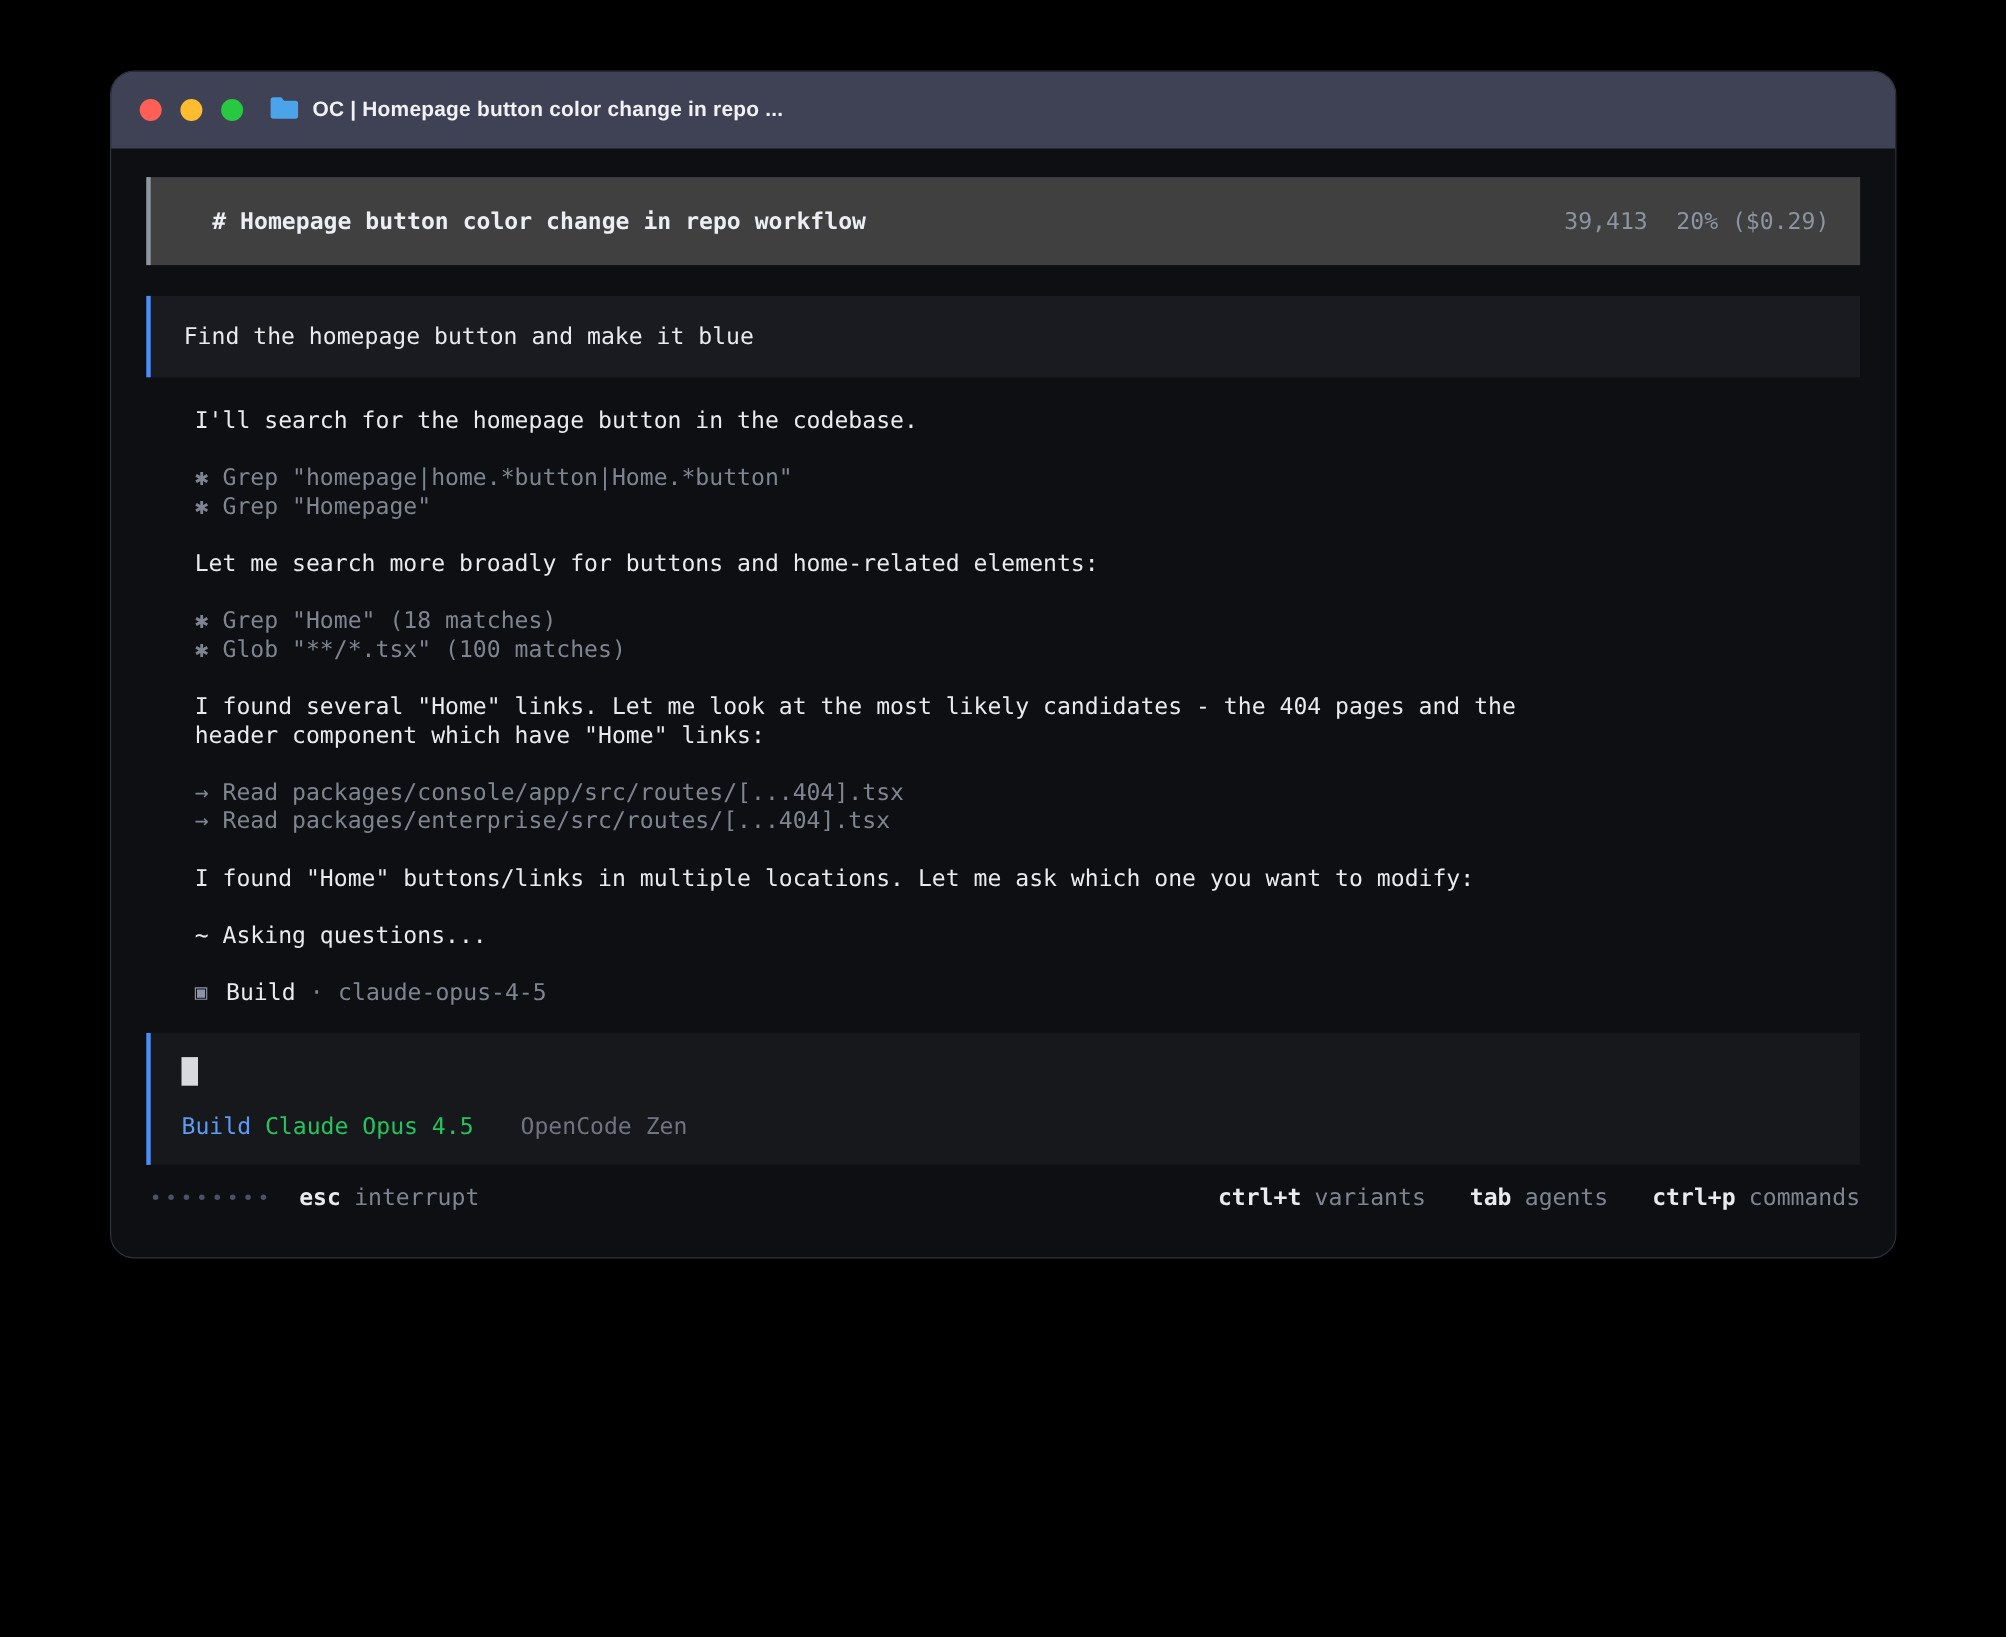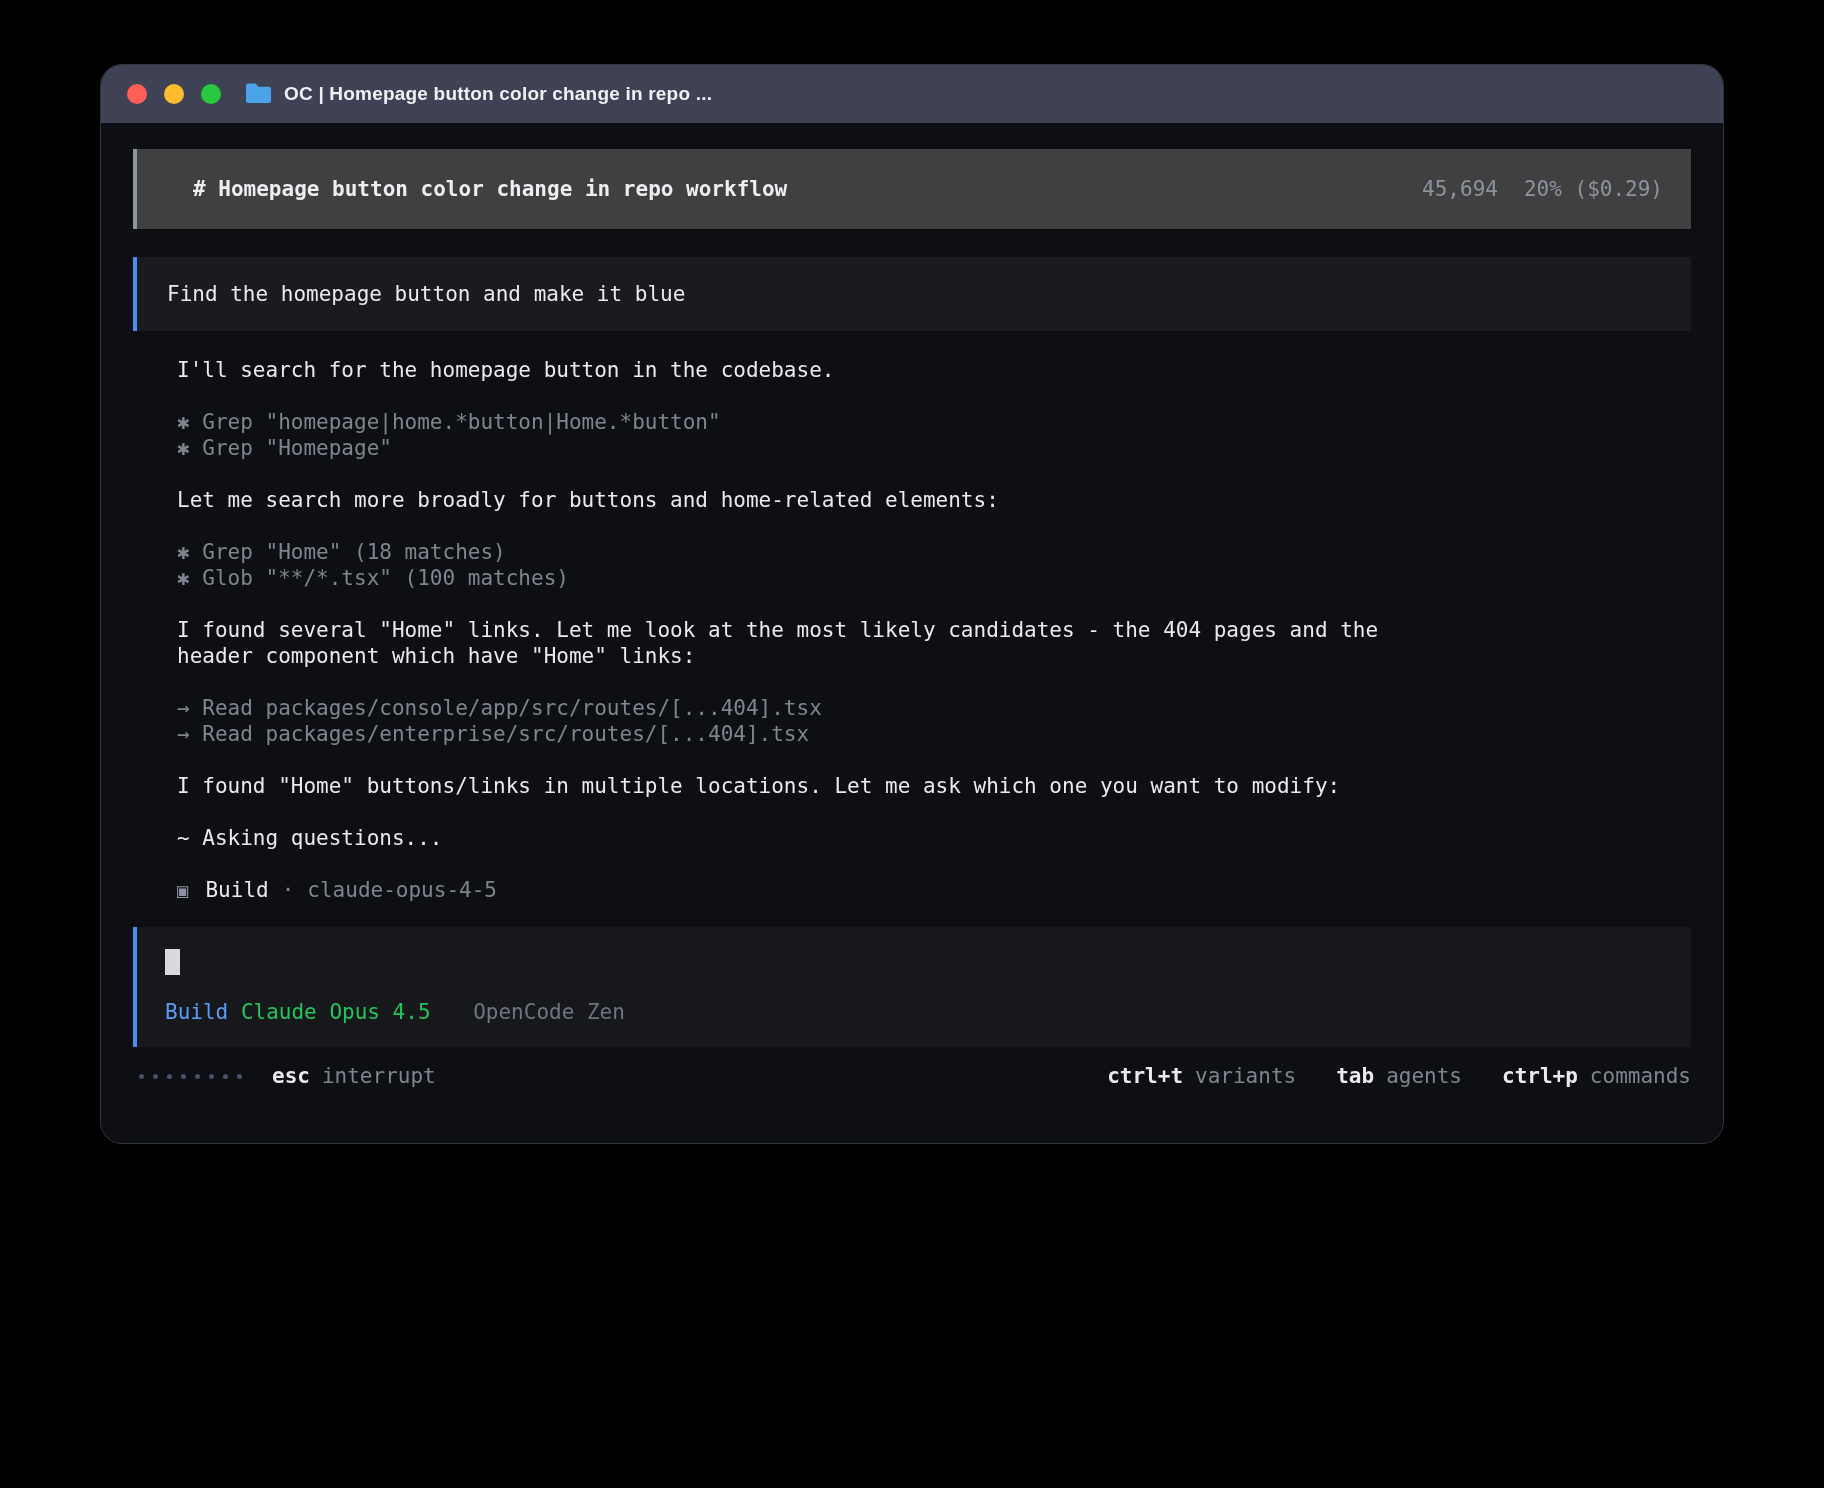--- a/index.html
+++ b/index.html
@@ -9,21 +9,21 @@
     position:absolute; left:100px; top:64px;
     width:1624px; height:1080px;
     background:#0e0f12;
     border-radius:22px;
     border:1px solid #32353f;
     overflow:hidden;
   }
 
   
   .titlebar {
-    height:58px; background:#3f4254;
+    height:70px; background:#3f4254;
     display:flex; align-items:center;
     padding:0 26px;
     font-family:"Liberation Sans", sans-serif;
   }
   .traffic { display:flex; gap:17px; align-items:center; }
   .light { width:20px; height:20px; border-radius:50%; }
   .light.close { background:#ff5f57; }
   .light.min   { background:#febc2e; }
   .light.zoom  { background:#28c840; }
   .title-group { display:flex; align-items:center; gap:12px; margin-left:24px; }
@@ -111,21 +111,21 @@
       </span>
       <span class="titlebar-title">OC | Homepage button color change in repo ...</span>
     </div>
   </div>
 
   <div class="terminal">
 
     <div class="block header-block">
       <div class="hdr-title"># Homepage button color change in repo workflow</div>
       <div class="hdr-stats">
-        <span>45,694</span><span class="stat-gap">20% ($0.29)</span>
+        <span>39,413</span><span class="stat-gap">20% ($0.29)</span>
       </div>
     </div>
 
     <div class="block user-block">
       <span>Find the homepage button and make it blue</span>
     </div>
 
     <div class="transcript">
       <div class="line">I'll search for the homepage button in the codebase.</div>
       <div class="gap"></div>

